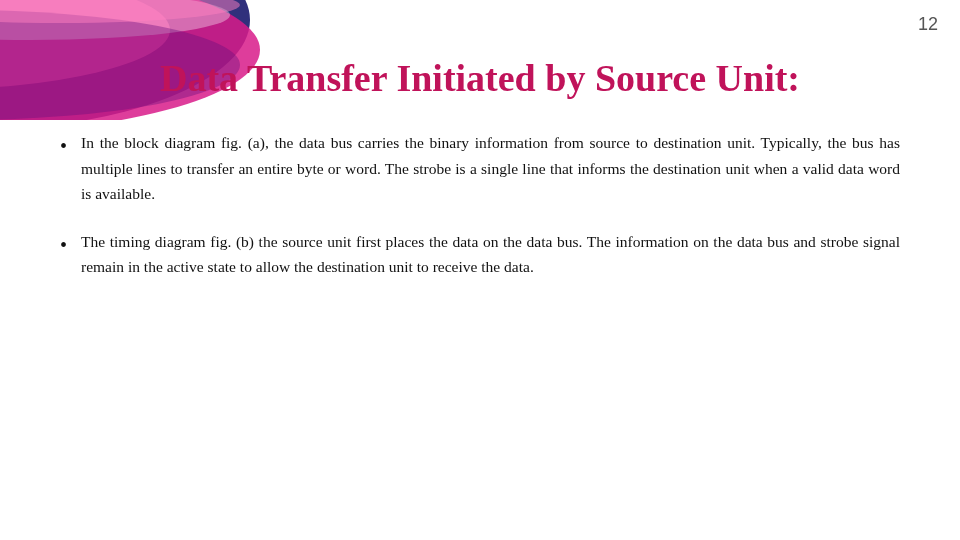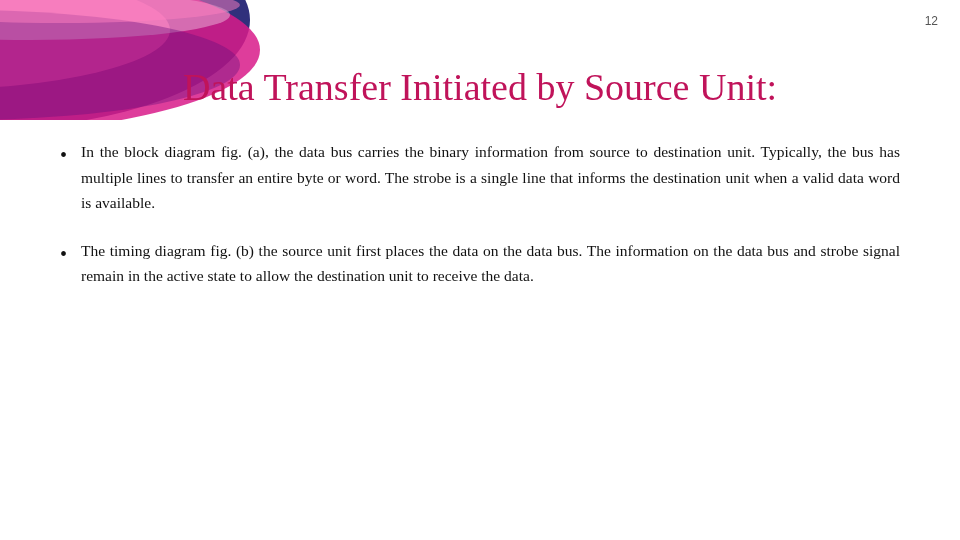--- a/index.html
+++ b/index.html
@@ -27,44 +27,44 @@
     .top-swoosh svg {
       width: 100%;
       height: 100%;
     }
 
     
     .page-number {
       position: absolute;
       top: 14px;
       right: 22px;
-      font-size: 12px;
+      font-size: 18px;
       color: #555;
       font-family: Arial, sans-serif;
       z-index: 10;
     }
 
     
     .content {
       position: absolute;
       top: 0;
       left: 0;
       right: 0;
       bottom: 0;
       padding: 48px 60px 30px 60px;
       z-index: 5;
     }
 
     .slide-title {
       font-size: 38px;
-      font-weight: normal;
+      font-weight: bold;
       color: #c0135a;
       text-align: center;
       margin-bottom: 30px;
-      margin-top: 17px;
+      margin-top: 8px;
       font-family: Georgia, serif;
     }
 
     .bullets {
       list-style: none;
       padding: 0;
     }
 
     .bullet-item {
       display: flex;

